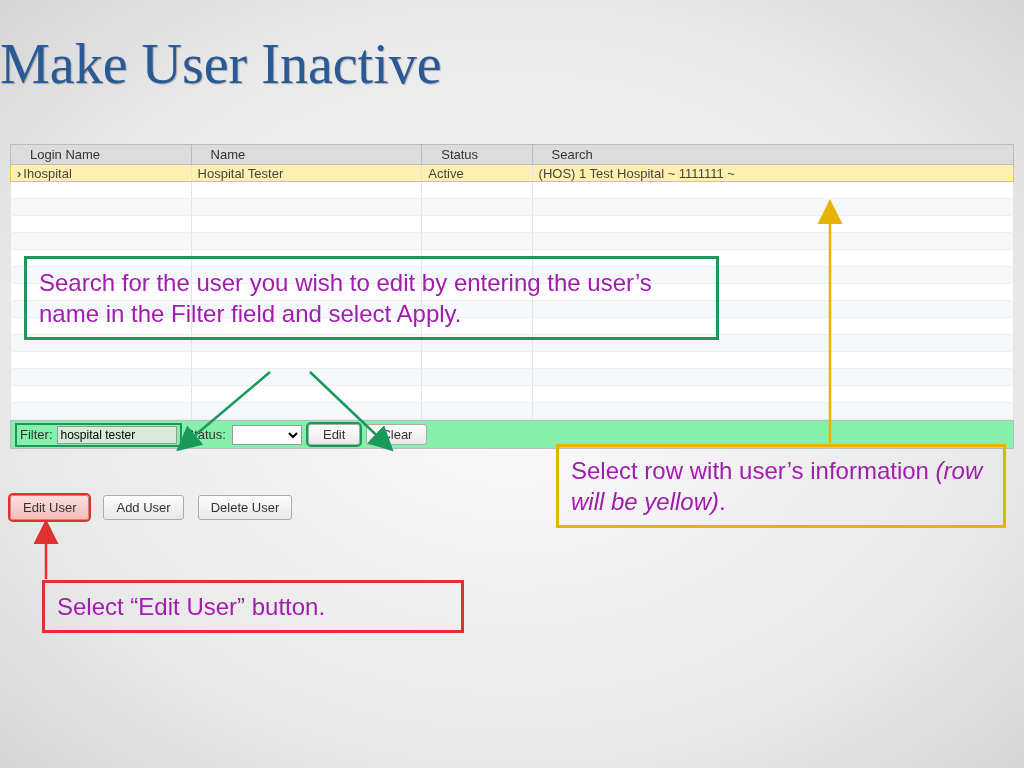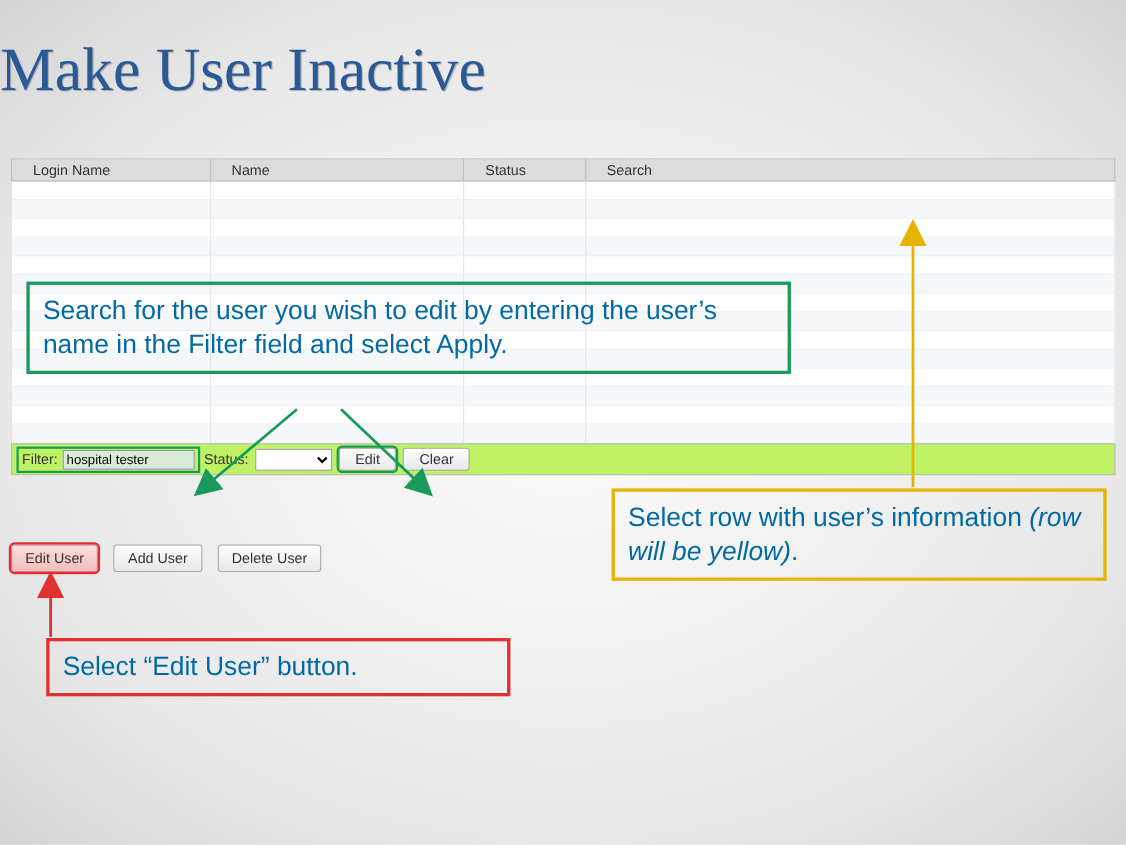--- a/index.html
+++ b/index.html
@@ -62,21 +62,21 @@
   tr.selected td {
     background:#fff0b0;
     border-top:1px solid #e6c948;
     border-bottom:1px solid #e6c948;
   }
   tr.selected td:first-child { border-left:1px solid #e6c948; }
   tr.selected td:last-child { border-right:1px solid #e6c948; }
   tr.alt td { background:#f5f8fa; }
   .carat { font-weight:bold; margin-right:2px; color:#555; }
   .filterbar {
-    background:#bef264;
+    background:#86efac;
     padding:3px 6px;
     border:1px solid #bcbcbc;
     display:flex;
     align-items:center;
     gap:6px;
     font-size:13px;
   }
   .filterbar label { color:#333; }
   .filterbar input[type=text], .filterbar select {
     font-size:12px;
@@ -110,21 +110,21 @@
   
   .callout {
     position:absolute;
     border-width:3px;
     border-style:solid;
     padding:8px 12px;
     font-family:"Century Gothic","Segoe UI",Arial,sans-serif;
     font-size:24px;
     line-height:1.3;
     background:transparent;
-    color:#0369a1;
+    color:#a21caf;
   }
   .c-green { border-color:#1a9a5a; left:24px; top:256px; width:695px; }
   .c-yellow { border-color:#e6b400; left:556px; top:444px; width:450px; }
   .c-red   { border-color:#e03030; left:10px; top:580px; width:422px;margin-left:32px; }
   .c-yellow em { font-style:italic; }
 
   
   svg.arrows {
     position:absolute; left:0; top:0; width:1024px; height:768px;
     pointer-events:none;
@@ -145,20 +145,26 @@
     </colgroup>
     <thead>
       <tr>
         <th>Login Name</th>
         <th>Name</th>
         <th>Status</th>
         <th>Search</th>
       </tr>
     </thead>
     <tbody>
+      <tr class="selected">
+        <td><span class="carat">›</span><span>Ihospital</span></td>
+        <td>Hospital Tester</td>
+        <td>Active</td>
+        <td>(HOS) 1 Test Hospital ~ 1111111 ~</td>
+      </tr>
       <tr>
           <td></td>
           <td></td>
           <td></td>
           <td></td>
         </tr>
       <tr class="alt">
           <td></td>
           <td></td>
           <td></td>

